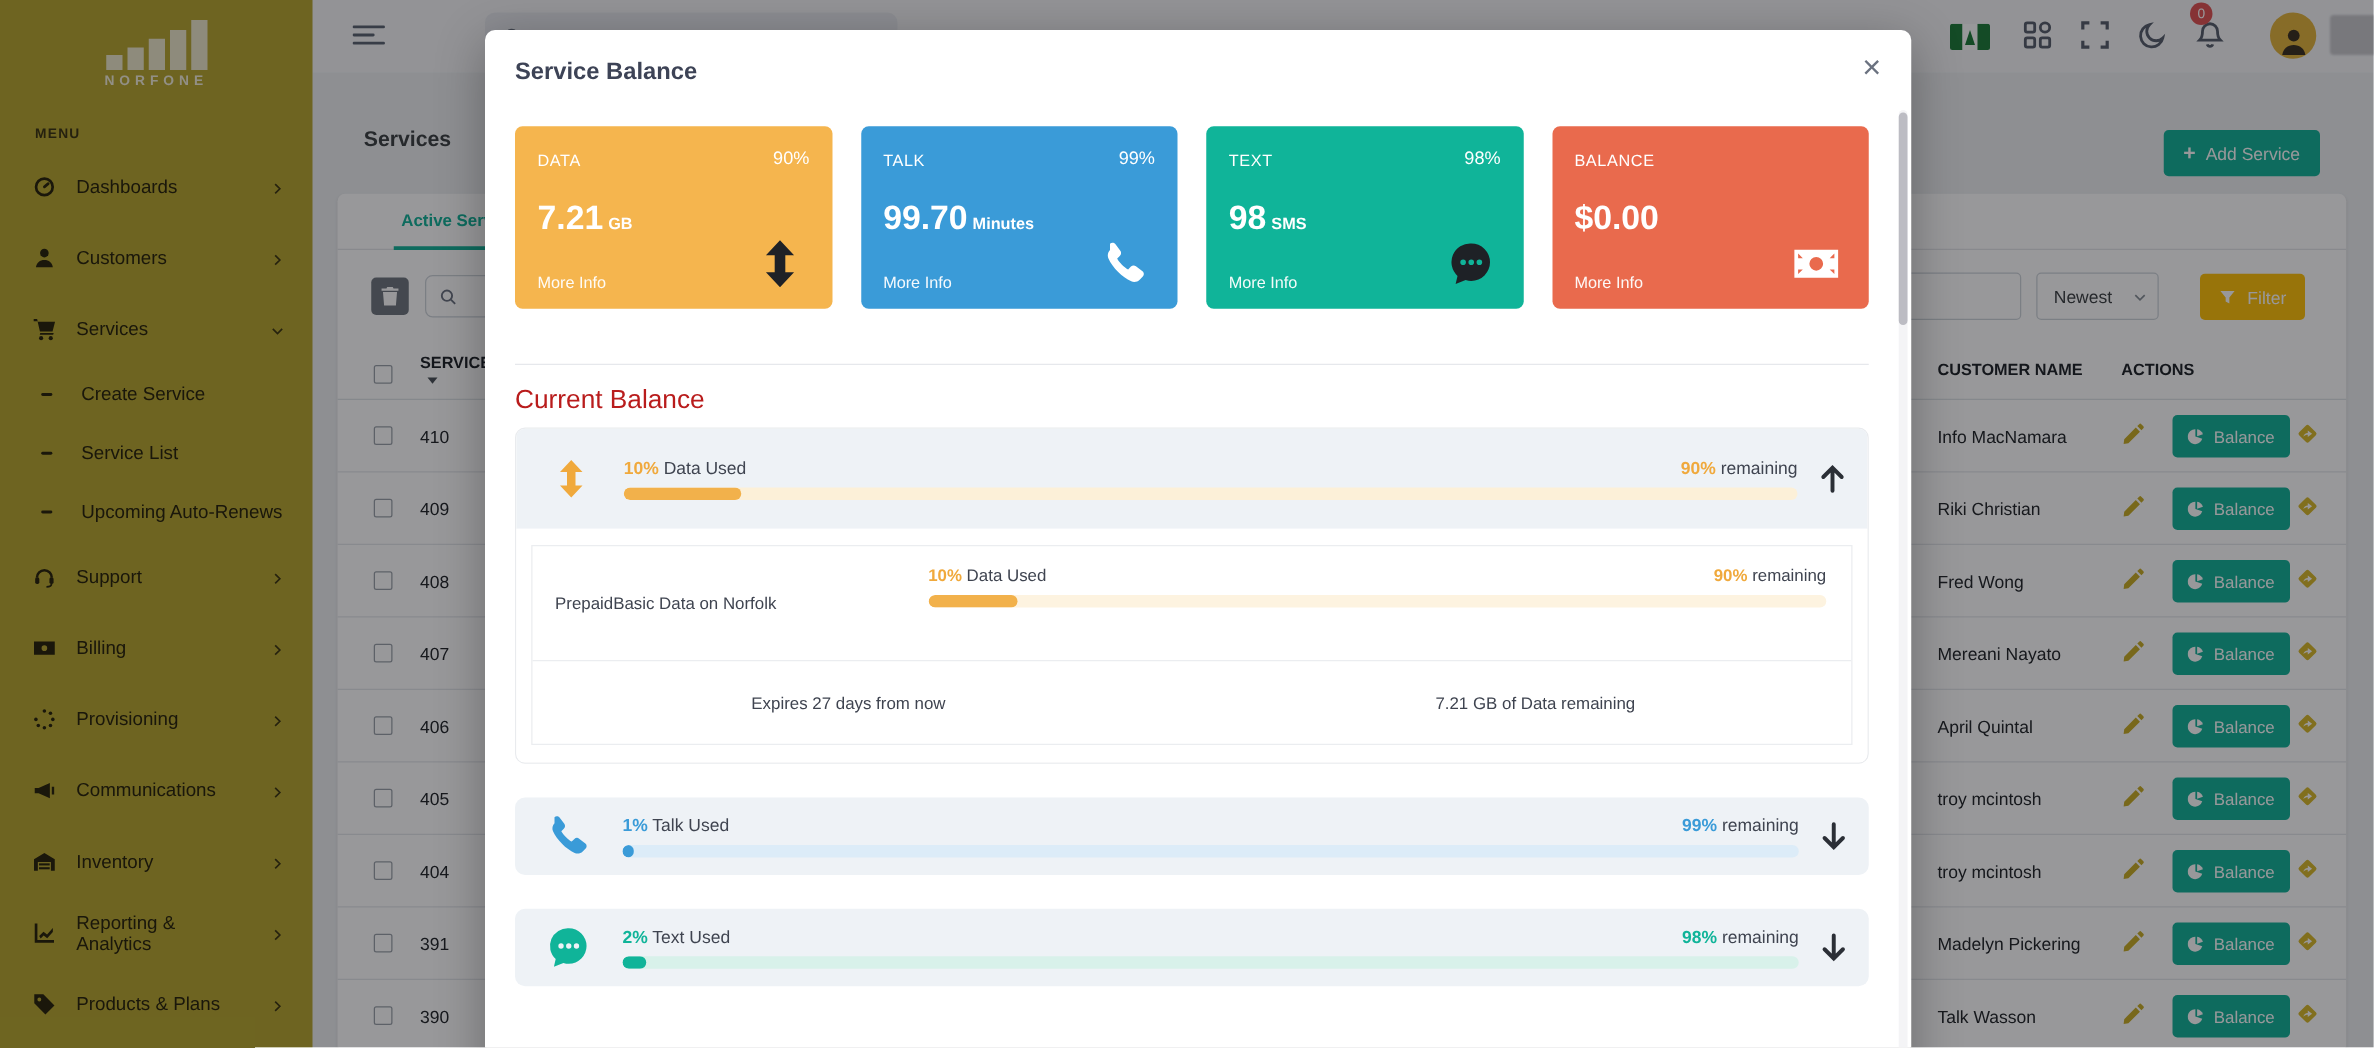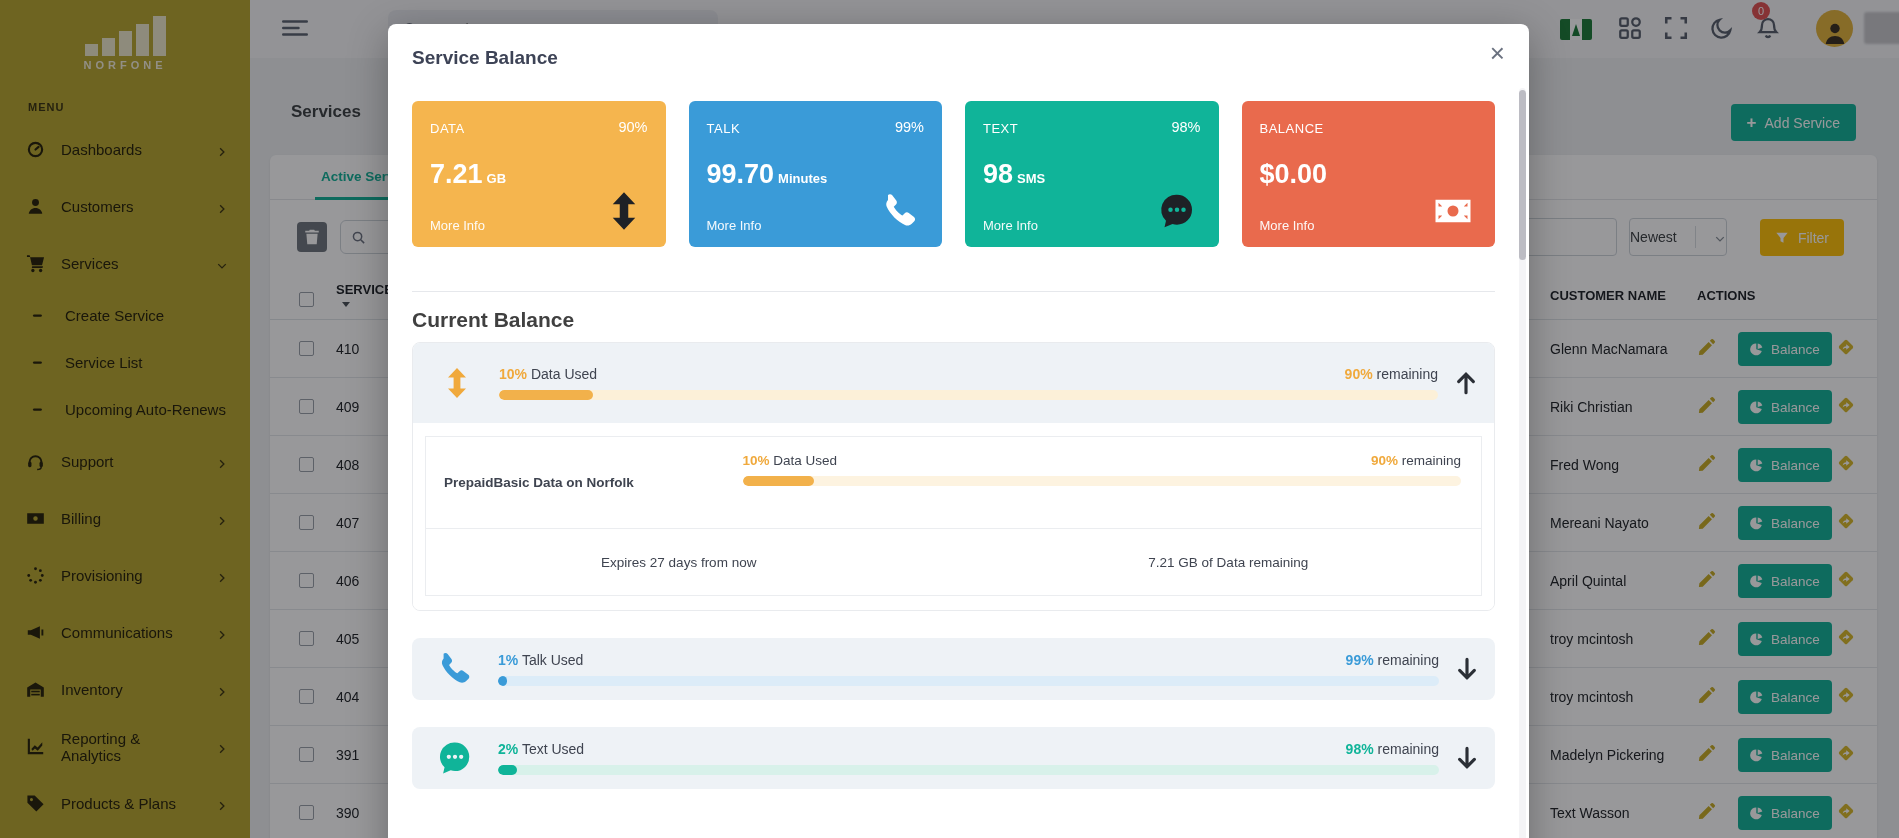--- a/index.html
+++ b/index.html
@@ -47,21 +47,21 @@
   .card { position:absolute; left:20px; right:22px; top:97px; height:760px; background:#fff; border-radius:6px; box-shadow:0 1px 3px rgba(0,0,0,.08); }
   .tabbar { height:45px; border-bottom:1px solid #e3e6e9; position:relative; }
   .tab { position:absolute; left:45px; top:0; height:45px; display:flex; align-items:center; font-size:13.5px; font-weight:bold; color:#12b298; cursor:pointer; border-bottom:3px solid #12b298; padding:0 6px; }
   .toolbar { position:relative; height:72px; }
   .btn-trash { position:absolute; left:27px; top:22px; width:30px; height:30px; background:#6e767e; border:none; border-radius:4px; color:#fff; padding:6px; cursor:pointer; }
   .btn-trash svg { width:100%; height:100%; }
   .tbl-search { position:absolute; left:70px; top:20px; width:300px; height:34px; border:1px solid #ced4da; border-radius:6px; background:#fff; display:flex; align-items:center; padding:0 10px; gap:8px; }
   .tbl-search .sicon { width:15px; height:15px; color:#6b7280; }
   .tbl-search input { border:none; outline:none; font-size:13px; width:230px; font-family:inherit; background:transparent; }
   .right-input { position:absolute; right:260px; top:18px; width:210px; height:38px; border:1px solid #ced4da; border-radius:4px; background:#fff; }
-  .sort-select { position:absolute; right:150px; top:18px; width:98px; height:38px; border:1px solid #ced4da; border-radius:4px; background:#fff; display:flex; align-items:center; justify-content:space-between; padding:0 0; cursor:pointer; }
+  .sort-select { position:absolute; right:150px; top:18px; width:98px; height:38px; border:1px solid #ced4da; border-radius:4px; background:#fff; display:flex; align-items:center; justify-content:space-between; padding:0 13px; cursor:pointer; }
   .sort-select .val { font-size:14px; color:#3c4043; }
   .sort-select .sep { width:1px; height:22px; background:#d8dce0; margin-left:8px; }
   .sort-select .chev { width:12px; height:12px; color:#868e96; margin-left:8px; }
   .sort-select .chev svg { width:12px; height:12px; transform:rotate(90deg); }
   .btn-filter { position:absolute; right:33px; top:19px; height:37px; background:#ffc107; border:none; border-radius:4px; color:#fff; font-size:14px; display:flex; align-items:center; gap:9px; padding:0 15px; cursor:pointer; font-family:inherit; }
   .btn-filter svg { width:14px; height:14px; }
   .thead { position:relative; height:48px; border-bottom:1px solid #dfe3e7; font-size:13px; font-weight:bold; color:#1d2126; }
   .cb { width:15px; height:15px; border:1px solid #9aa1a9; border-radius:2px; background:#fff; cursor:pointer; }
   .thead .cb { position:absolute; left:29px; top:20px; }
   .th-service { position:absolute; left:66px; top:10px; }
@@ -99,38 +99,38 @@
   .ucard { flex:1; height:146px; border-radius:6px; position:relative; color:#fff; padding:20px 18px; }
   .ucard .clabel { font-size:13px; letter-spacing:.5px; }
   .ucard .cpct { position:absolute; right:18px; top:18px; font-size:14.5px; }
   .ucard .cval { position:absolute; left:18px; top:58px; font-size:27px; font-weight:bold; }
   .ucard .cval small { font-size:13px; font-weight:bold; margin-left:4px; }
   .ucard .more { position:absolute; left:18px; bottom:14px; font-size:13px; opacity:.95; cursor:pointer; }
   .ucard .cicon { position:absolute; right:22px; bottom:16px; width:40px; height:40px; }
   .ucard .cicon svg { width:100%; height:100%; }
 
   .mdivider { height:1px; background:#e6e8ec; margin-top:44px; }
-  .section-title { font-size:21px; font-weight:700; color:#404040; margin-top:16px; }
+  .section-title { font-size:21px; font-weight:400; color:#b91c1c; margin-top:16px; }
 
   .bal-group { margin-top:10px; border:1px solid #e9ebee; border-radius:8px; overflow:hidden; }
   .bal-row { height:80px; background:#eef2f6; display:flex; align-items:center; padding:0 14px 0 28px; }
   .bal-row .bicon { width:32px; height:38px; flex:0 0 32px; margin-right:26px; }
   .bal-row .bicon svg { width:100%; height:100%; }
   .bal-main { flex:1; margin-right:14px; }
   .bal-line { display:flex; justify-content:space-between; font-size:14px; color:#3f4450; margin-bottom:8px; }
   .bal-line b { font-weight:bold; }
   .track { height:10px; border-radius:5px; overflow:hidden; }
   .fill { height:100%; border-radius:5px; }
   .bal-arrow { width:28px; height:28px; color:#2b2f36; cursor:pointer; flex:0 0 28px; }
   .bal-arrow svg { width:100%; height:100%; }
 
   .bal-detail { background:#fff; padding:13px 12px 14px; }
   .detail-box { border:1px solid #ebedf0; }
   .detail-rowA { display:flex; border-bottom:1px solid #ebedf0; min-height:92px; }
-  .detail-plan { flex:0 0 30%; display:flex; align-items:center; padding:0 18px; font-size:13.5px; color:#3f4450;font-weight:bold; }
+  .detail-plan { flex:0 0 30%; display:flex; align-items:center; padding:0 18px; font-size:13.5px; color:#3f4450; }
   .detail-usage { flex:1; padding:16px 20px 0 0; }
   .detail-usage .bal-line { font-size:13.5px; }
   .detail-rowB { display:flex; height:66px;gap:44px; }
   .detail-rowB > div { flex:1; display:flex; align-items:center; justify-content:center; font-size:13.5px; color:#3f4450; }
 
   .bal-simple { margin-top:27px; border-radius:8px; background:#eef2f6; height:62px; display:flex; align-items:center; padding:0 14px 0 24px; }
   .bal-simple .bicon { width:38px; height:38px; flex:0 0 38px; margin-right:24px; }
   .bal-simple .bicon svg { width:100%; height:100%; }
 
   .orange { color:#f0a93c; }
@@ -389,21 +389,21 @@
       <span class="sort-caret"></span>
       <span class="th-customer">CUSTOMER NAME</span>
       <span class="th-actions">ACTIONS</span>
     </div>
 
     <div>
 
         <div class="trow">
           <div class="cb"></div>
           <span class="svc">410</span>
-          <span class="cname">Glenn MacNamara</span>
+          <span class="cname">Info MacNamara</span>
           <span class="pencil"><svg viewBox="0 0 16 16" fill="currentColor">
               <path d="M2 11.2 9.8 3.4l2.8 2.8L4.8 14l-3.2.4zM10.8 2.4l1.3-1.3a1 1 0 0 1 1.4 0l1.4 1.4a1 1 0 0 1 0 1.4l-1.3 1.3z"></path>
             </svg></span>
           <button class="btn-balance">
             <span style="width:14px;height:14px"><svg viewBox="0 0 16 16" fill="currentColor">
                 <path d="M7.2 1.6v6.6l6.3 2.1A6.8 6.8 0 1 1 7.2 1.6z"></path>
                 <path d="M8.8 1.6a6.8 6.8 0 0 1 5.3 4.6l-5.3 1.8z"></path>
               </svg></span>
             <span>Balance</span>
           </button>
@@ -549,21 +549,21 @@
           </button>
           <span class="diamond"><svg viewBox="0 0 18 18">
               <rect x="4" y="4" width="10" height="10" rx="1.5" transform="rotate(45 9 9)" fill="currentColor"></rect>
               <path d="M6 11.2c.3-1.9 1.6-2.8 3.2-2.8V6.6L12.3 9l-3.1 2.4v-1.6c-1.3 0-2.2.4-3.2 1.4z" fill="#fff"></path>
             </svg></span>
         </div>
 
         <div class="trow">
           <div class="cb"></div>
           <span class="svc">390</span>
-          <span class="cname">Text Wasson</span>
+          <span class="cname">Talk Wasson</span>
           <span class="pencil"><svg viewBox="0 0 16 16" fill="currentColor">
               <path d="M2 11.2 9.8 3.4l2.8 2.8L4.8 14l-3.2.4zM10.8 2.4l1.3-1.3a1 1 0 0 1 1.4 0l1.4 1.4a1 1 0 0 1 0 1.4l-1.3 1.3z"></path>
             </svg></span>
           <button class="btn-balance">
             <span style="width:14px;height:14px"><svg viewBox="0 0 16 16" fill="currentColor">
                 <path d="M7.2 1.6v6.6l6.3 2.1A6.8 6.8 0 1 1 7.2 1.6z"></path>
                 <path d="M8.8 1.6a6.8 6.8 0 0 1 5.3 4.6l-5.3 1.8z"></path>
               </svg></span>
             <span>Balance</span>
           </button>

